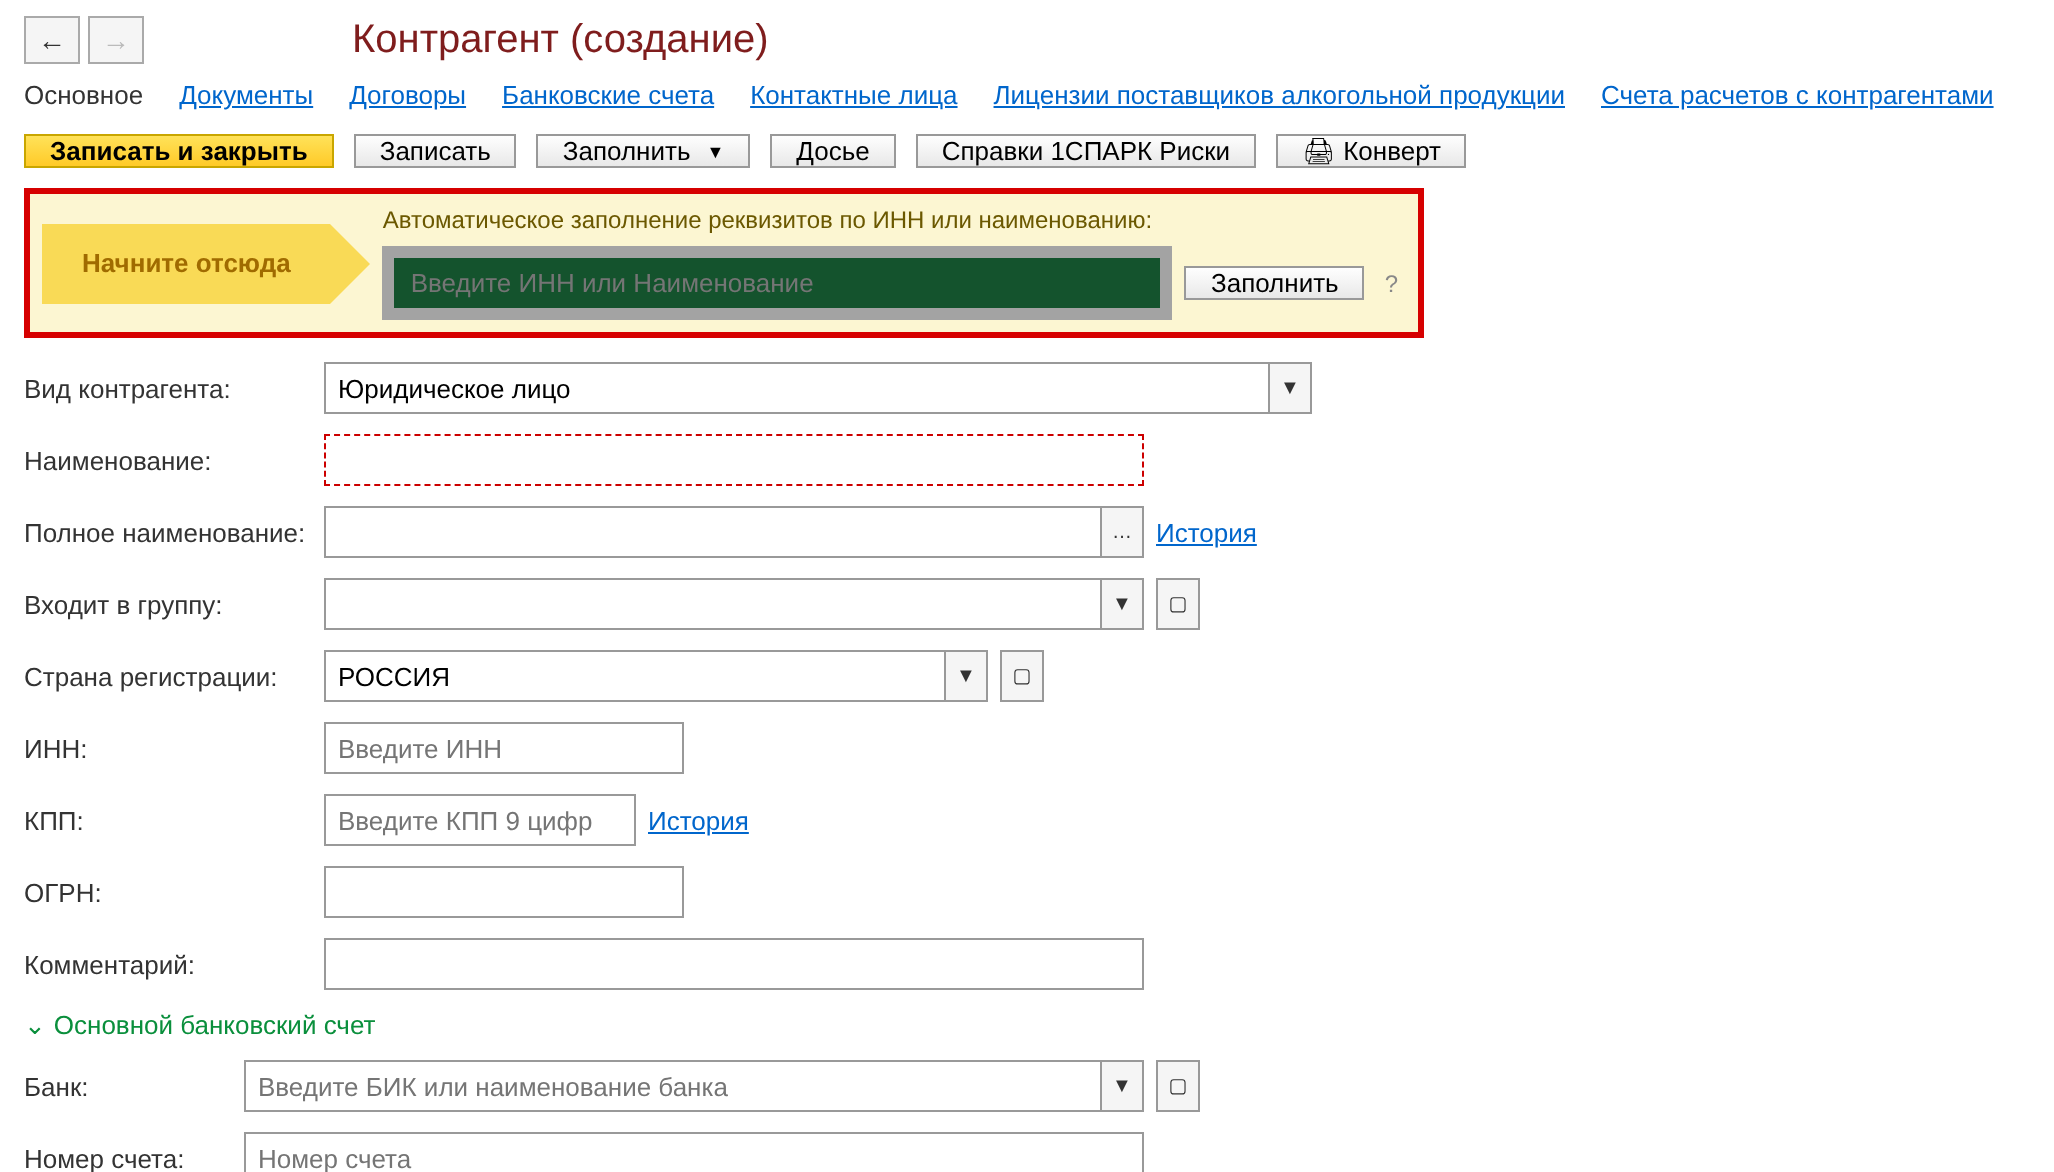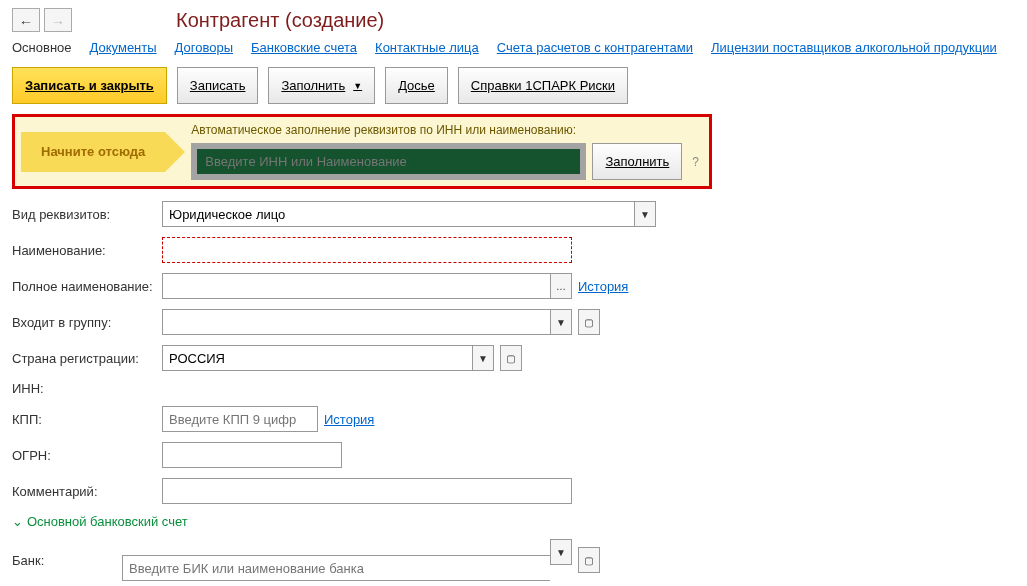--- a/index.html
+++ b/index.html
@@ -5,21 +5,21 @@
 * { box-sizing: border-box; margin: 0; padding: 0; }
 body { font-family: Arial, sans-serif; font-size: 13px; color: #333; background: #fff; padding: 8px 12px; }
 .top-nav { display: flex; align-items: center; gap: 4px; margin-bottom: 8px; }
 .nav-btn { width: 28px; height: 24px; border: 1px solid #aaa; background: #f5f5f5; display: flex; align-items: center; justify-content: center; cursor: pointer; font-size: 14px; }
 .nav-btn.disabled { color: #bbb; cursor: default; }
 .page-title { font-size: 20px; margin-left: 100px; color: #7f1d1d; }
 .tabs { display: flex; gap: 18px; margin-bottom: 12px; font-size: 13px; }
 .tab { color: #0066cc; text-decoration: underline; cursor: pointer; text-align: center; }
 .tab.active { color: #333; text-decoration: none; }
 .toolbar { display: flex; gap: 10px; margin-bottom: 10px; flex-wrap: wrap; }
-.btn { border: 1px solid #999; background: linear-gradient(#fefefe, #e8e8e8); padding: 10px 12px; font-size: 13px; cursor: pointer; display: inline-flex; align-items: center; gap: 4px; text-decoration: underline; }
+.btn { border: 1px solid #999; background: linear-gradient(#fefefe, #e8e8e8); padding: 0 12px; font-size: 13px; cursor: pointer; display: inline-flex; align-items: center; gap: 4px; }
 .btn.primary { background: linear-gradient(#ffe259, #ffca28); font-weight: bold; border-color: #c9a600; }
 .btn .caret { font-size: 9px; margin-left: 4px; }
 .highlight-box { border: 3px solid #d60000; padding: 6px; margin-bottom: 12px; display: flex; align-items: center; gap: 8px; background: #fcf6d2; width: 700px; }
 .arrow-cta { background: #f9da56; color: #a06b00; font-weight: bold; padding: 10px 20px; position: relative; display: flex; align-items: center; height: 40px; }
 .arrow-cta::after { content: ""; position: absolute; right: -20px; top: 0; width: 0; height: 0; border-top: 20px solid transparent; border-bottom: 20px solid transparent; border-left: 20px solid #f9da56; }
 .highlight-right { flex: 1; padding-left: 18px; }
 .highlight-label { color: #6b5800; font-size: 12px; margin-bottom: 6px; }
 .highlight-input-row { display: flex; gap: 6px; align-items: center; }
 .highlight-input { flex: 1; border: 6px solid #a3a3a3; background: #14532d; padding: 5px 8px; color: #999; font-size: 13px; }
 .form-row { display: flex; align-items: center; margin-bottom: 10px; }
@@ -44,49 +44,53 @@
   <div class="nav-btn disabled">→</div>
   <div class="page-title">Контрагент (создание)</div>
 </div>
 
 <div class="tabs">
   <span class="tab active">Основное</span>
   <span class="tab">Документы</span>
   <span class="tab">Договоры</span>
   <span class="tab">Банковские счета</span>
   <span class="tab">Контактные лица</span>
+  <span class="tab">Лицензии поставщиков алкогольной продукции</span>
   <span class="tab">Счета расчетов с контрагентами</span>
-  <span class="tab">Лицензии поставщиков алкогольной продукции</span>
 </div>
 
 <div class="toolbar">
   <button class="btn primary">Записать и закрыть</button>
   <button class="btn">Записать</button>
   <button class="btn">
       <span>Заполнить</span>
       <span class="caret">▼</span>
     </button>
   <button class="btn">Досье</button>
   <button class="btn">Справки 1СПАРК Риски</button>
+  <button class="btn">
+      <span class="print-icon"></span>
+      <span>Конверт</span>
+    </button>
 </div>
 
 <div class="highlight-box">
   <div class="arrow-cta">Начните отсюда</div>
   <div class="highlight-right">
     <div class="highlight-label">Автоматическое заполнение реквизитов по ИНН или наименованию:</div>
     <div class="highlight-input-row">
       <input class="highlight-input" placeholder="Введите ИНН или Наименование" style="">
       <button class="btn">Заполнить</button>
       <span class="help-icon">?</span>
     </div>
   </div>
 </div>
 
 <div class="form-row">
-  <div class="form-label">Вид реквизитов:</div>
+  <div class="form-label">Вид контрагента:</div>
   <div class="combo" style="width:494px">
     <input class="form-input" style="flex: 1 1 0%;" value="Юридическое лицо">
     <div class="combo-btn">▼</div>
   </div>
 </div>
 
 <div class="form-row">
   <div class="form-label">Наименование:</div>
   <input class="form-input red-dot" style="">
 </div>
@@ -119,20 +123,21 @@
     <div class="combo" style="width:332px">
       <input class="form-input" style="flex: 1 1 0%;" value="РОССИЯ">
       <div class="combo-btn">▼</div>
     </div>
     <div class="combo-btn">▢</div>
   </div>
 </div>
 
 <div class="form-row">
   <div class="form-label">ИНН:</div>
+  <input class="form-input placeholder" style="width: 180px;" placeholder="Введите ИНН">
 </div>
 
 <div class="form-row">
   <div class="form-label">КПП:</div>
   <div class="input-group">
     <input class="form-input placeholder" style="width: 156px;" placeholder="Введите КПП 9 цифр">
     <span class="link">История</span>
   </div>
 </div>
 
@@ -148,21 +153,21 @@
 
 <div class="section-header">
   <span>⌄</span>
   <span>Основной банковский счет</span>
 </div>
 
 <div class="form-row">
   <div class="form-label" style="width:110px">Банк:</div>
   <div class="input-group">
     <div class="combo" style="width:450px">
-      <input class="form-input placeholder" style="flex: 1 1 0%; margin-top: 16px;" placeholder="Введите БИК или наименование банка">
+      <input class="form-input placeholder" style="flex: 1 1 0%;" placeholder="Введите БИК или наименование банка">
       <div class="combo-btn">▼</div>
     </div>
     <div class="combo-btn">▢</div>
   </div>
 </div>
 
 <div class="form-row">
   <div class="form-label" style="width:110px">Номер счета:</div>
   <input class="form-input placeholder" style="width: 450px;" placeholder="Номер счета">
 </div>

